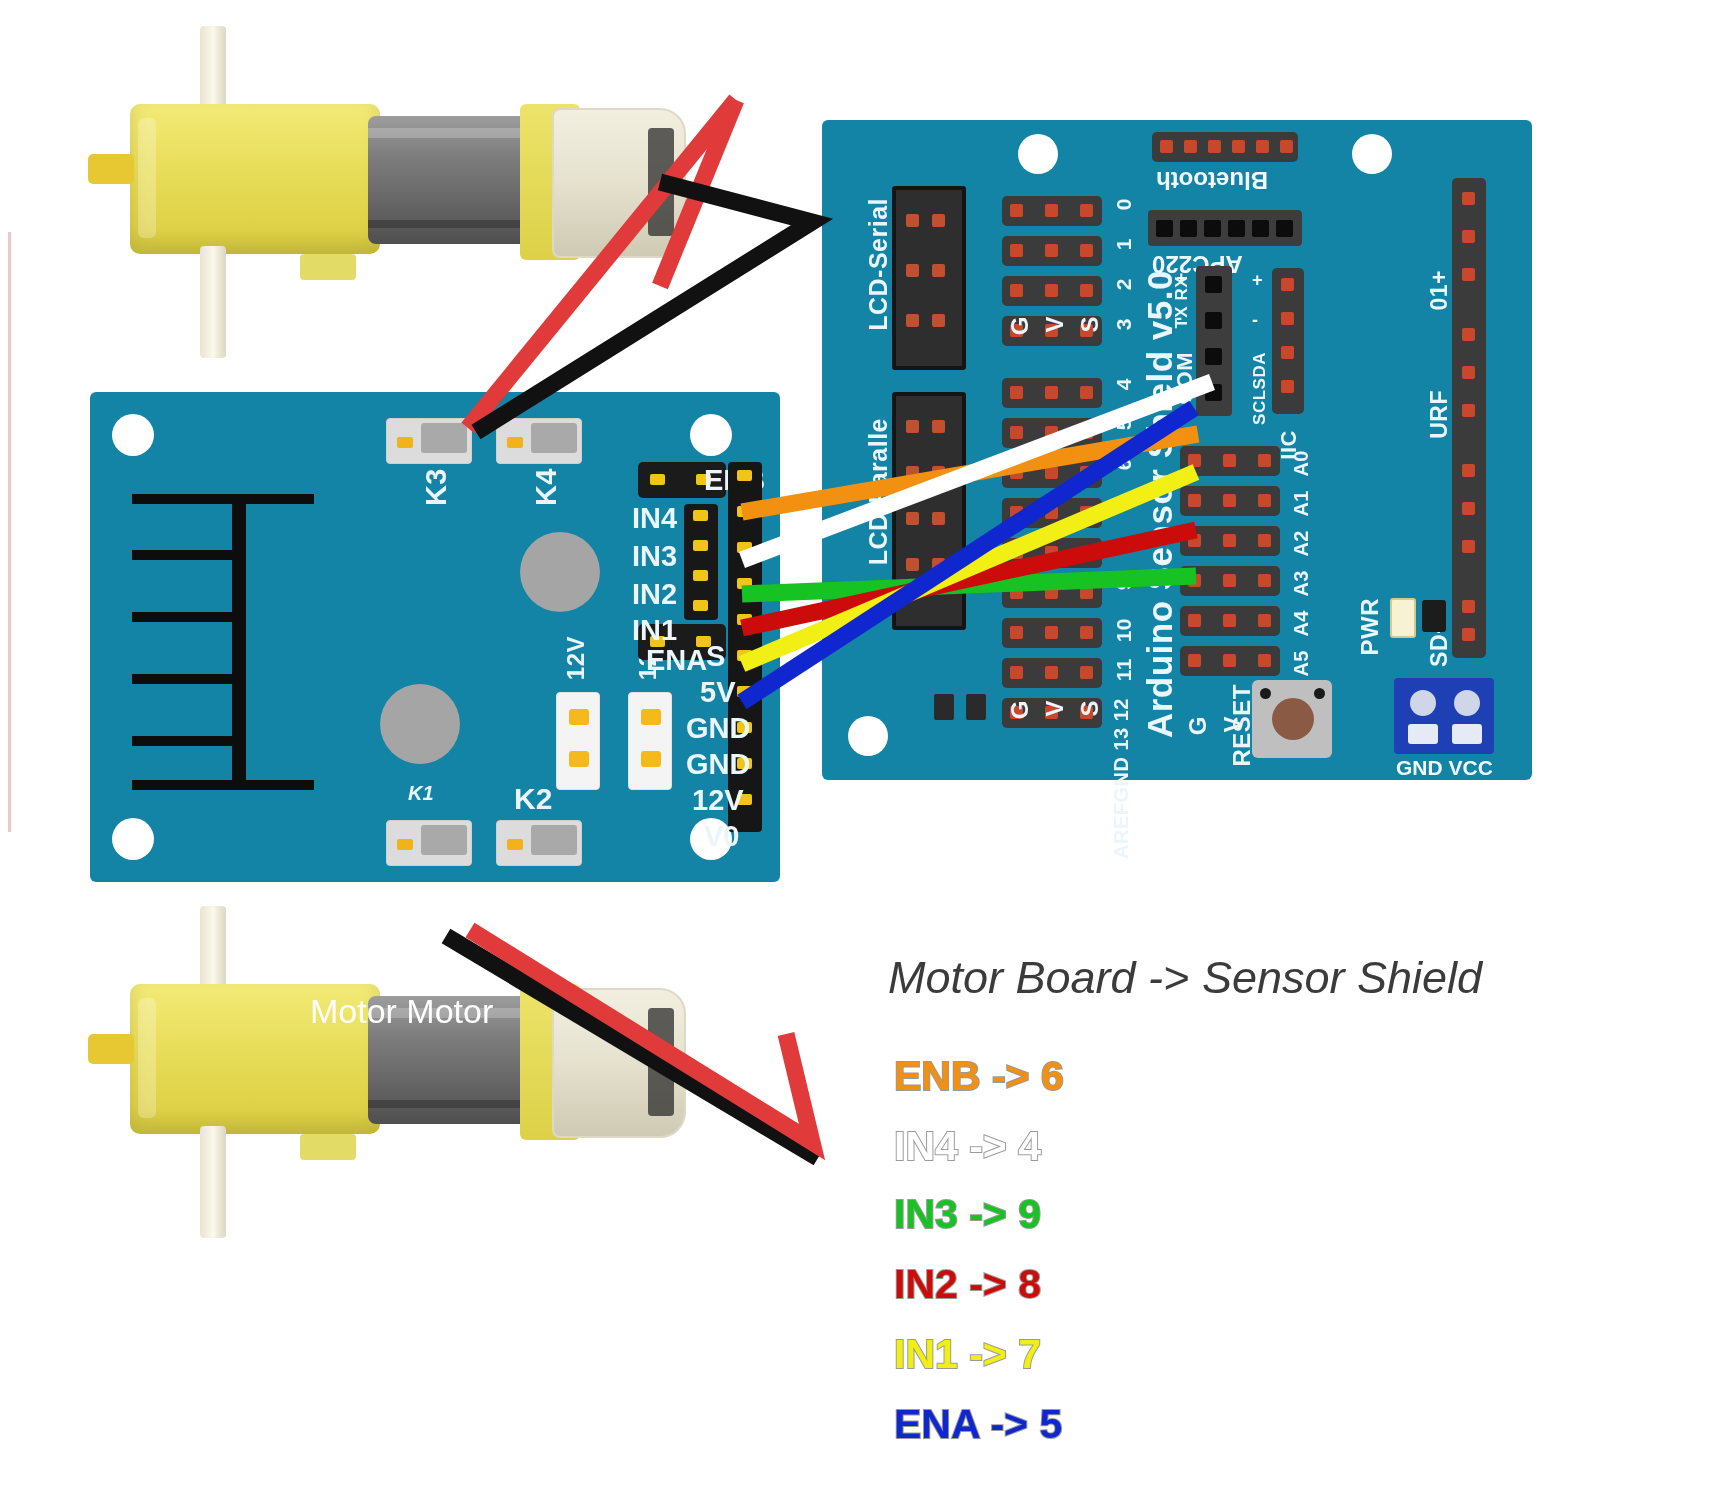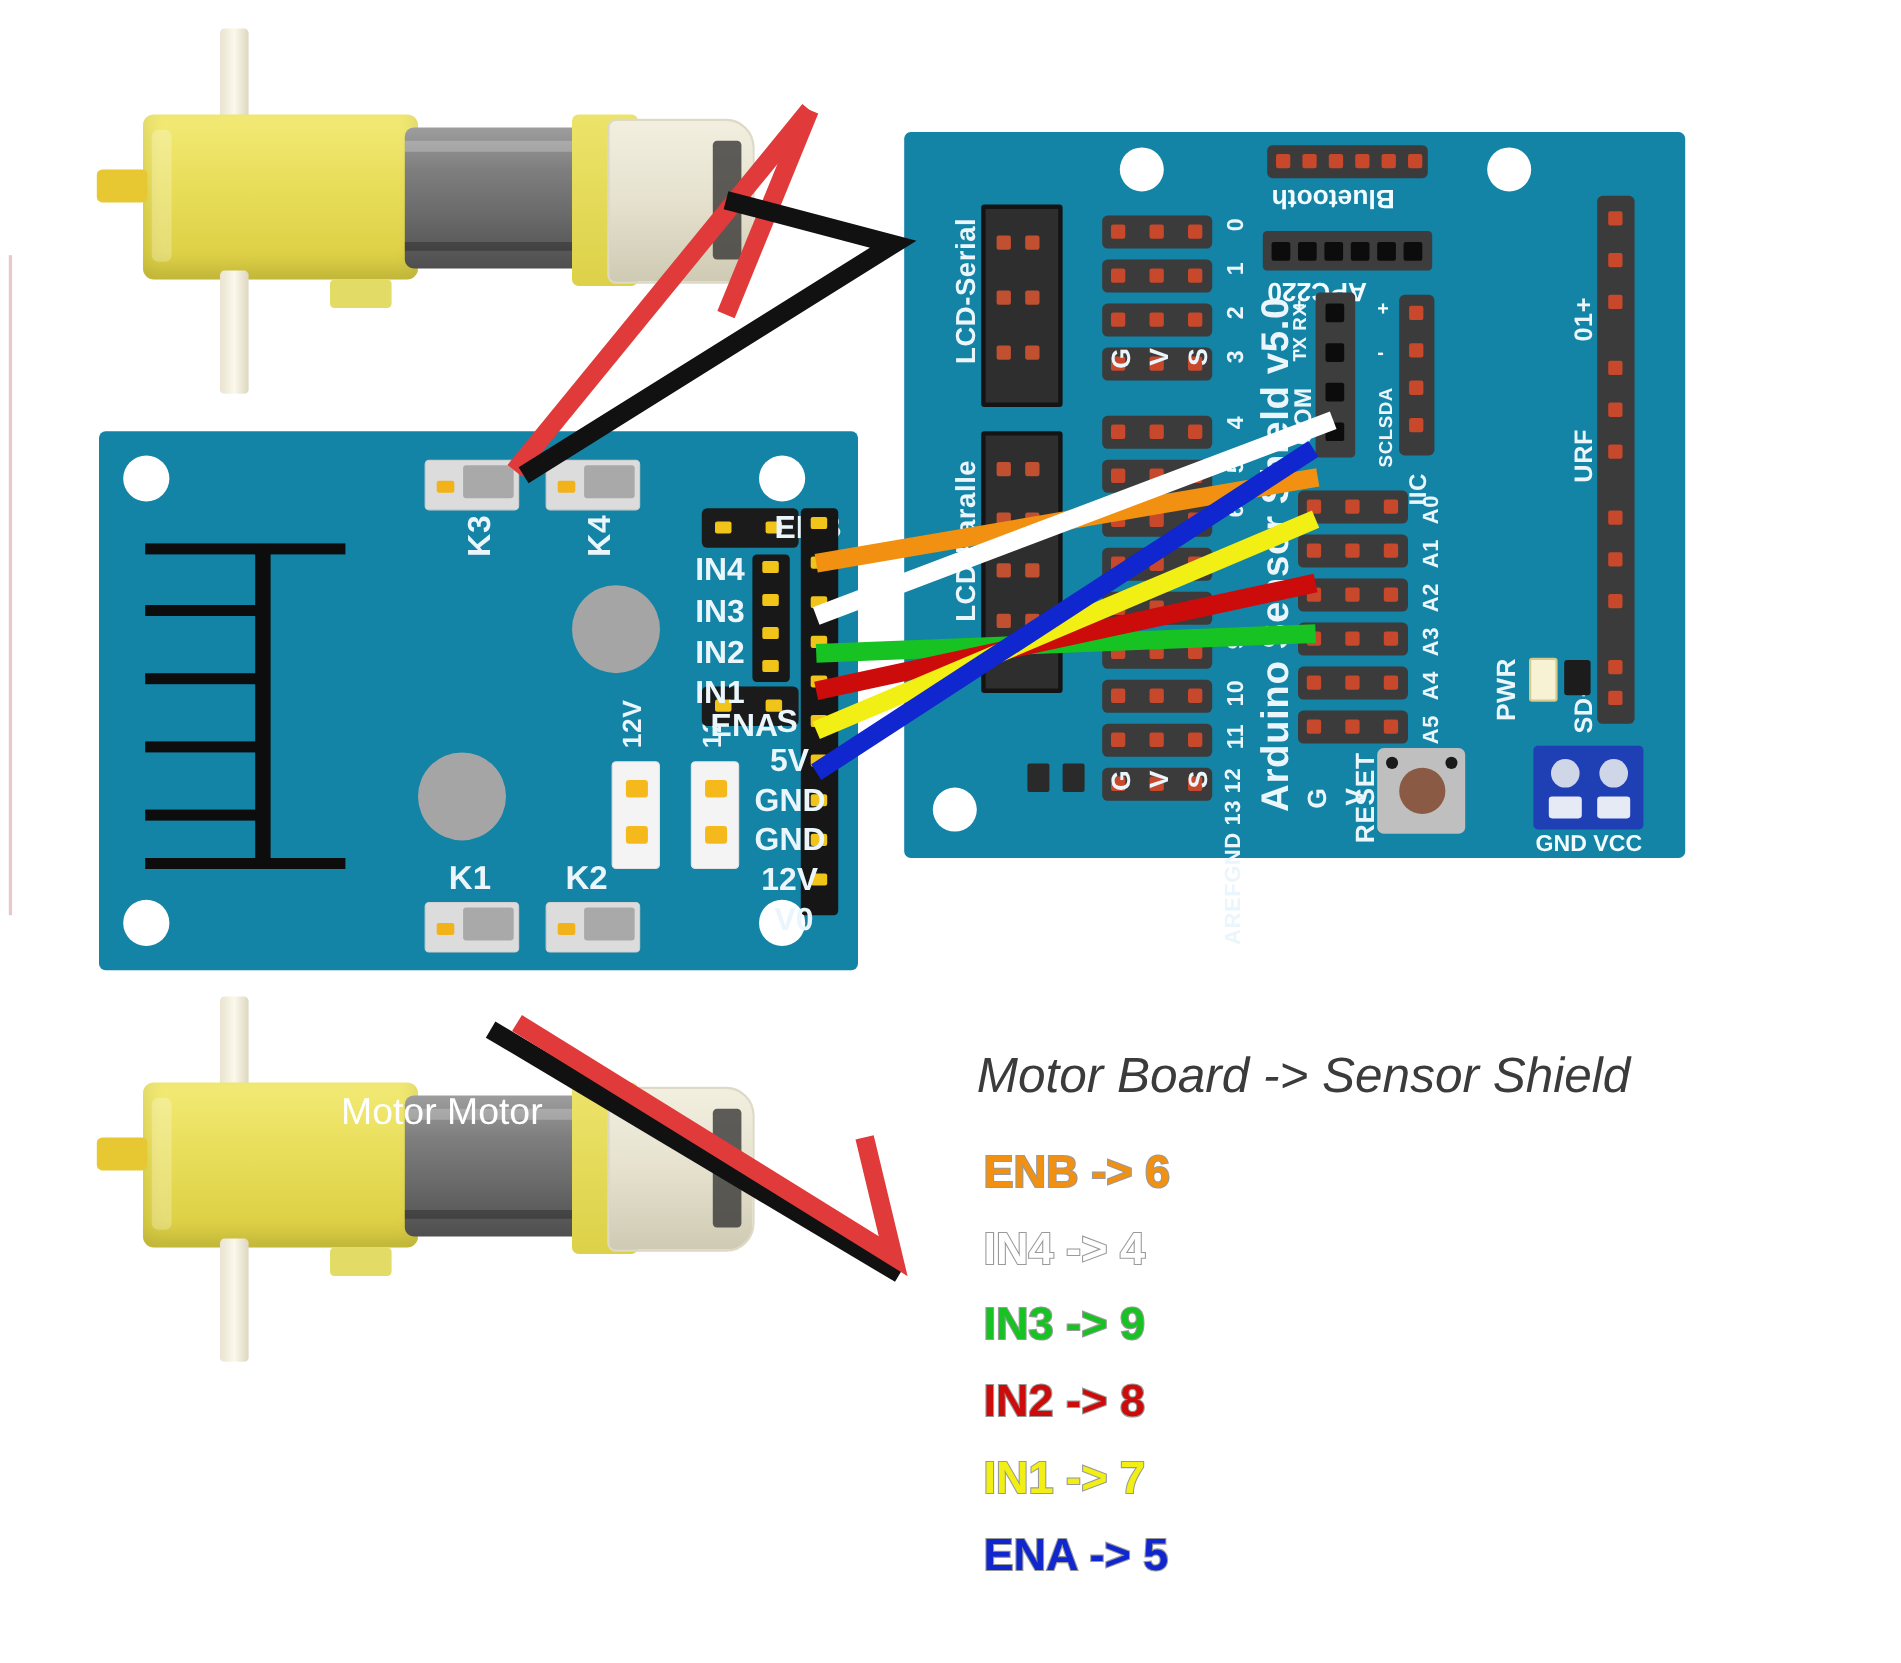--- a/index.html
+++ b/index.html
@@ -74,21 +74,21 @@
   .blkpin{position:absolute;background:#3d3d3d;border-radius:4px;}
   .blkpin .sq{position:absolute;width:17px;height:17px;background:#0c0c0c;border-radius:2px;}
   .sslabel{position:absolute;color:#f2fbff;font-weight:bold;white-space:nowrap;}
 
   
   .wiresvg{position:absolute;left:0;top:0;width:1728px;height:1512px;pointer-events:none;}
 
   
   .legend-title{position:absolute;color:#3b3b3b;font-size:45px;white-space:nowrap;}
   .legend-row{position:absolute;font-size:41px;font-weight:bold;white-space:nowrap;}
-  .ol{ -webkit-text-stroke:2px #9a9a9a; paint-order:stroke fill;}
+  .ol{ -webkit-text-stroke:2px #9a9a9a; paint-order:stroke fill;margin-top:11px;}
 
   .leftedge{position:absolute;left:8px;top:232px;width:3px;height:600px;background:#e8c9c9;}
 </style>
 </head>
 <body>
 
 <div class="leftedge"></div>
 
 <div class="motor" style="left:100px;top:78px;width:600px;height:220px;">
   <div class="shaft-top"></div>
@@ -144,21 +144,21 @@
   <div class="vlabel rot180" style="left:440px;top:76px;font-size:29px;">K4</div>
 
   <div class="relay" style="left:296px;top:428px;width:84px;height:44px;">
     <div class="inner"></div>
       <div class="pad"></div>
   </div>
   <div class="relay" style="left:406px;top:428px;width:84px;height:44px;">
     <div class="inner"></div>
       <div class="pad"></div>
   </div>
-  <div class="hlabel" style="left:318px;top:390px;font-size:30px;">K1</div>
+  <div class="hlabel" style="left:318px;top:390px;font-size:20px;font-style:italic;">K1</div>
   <div class="hlabel" style="left:424px;top:390px;font-size:30px;">K2</div>
 
   <div class="term" style="left:466px;top:300px;width:42px;height:96px;">
     <div class="scr" style="top:16px;"></div>
       <div class="scr" style="top:58px;"></div>
   </div>
   <div class="term" style="left:538px;top:300px;width:42px;height:96px;">
     <div class="scr" style="top:16px;"></div>
       <div class="scr" style="top:58px;"></div>
   </div>

